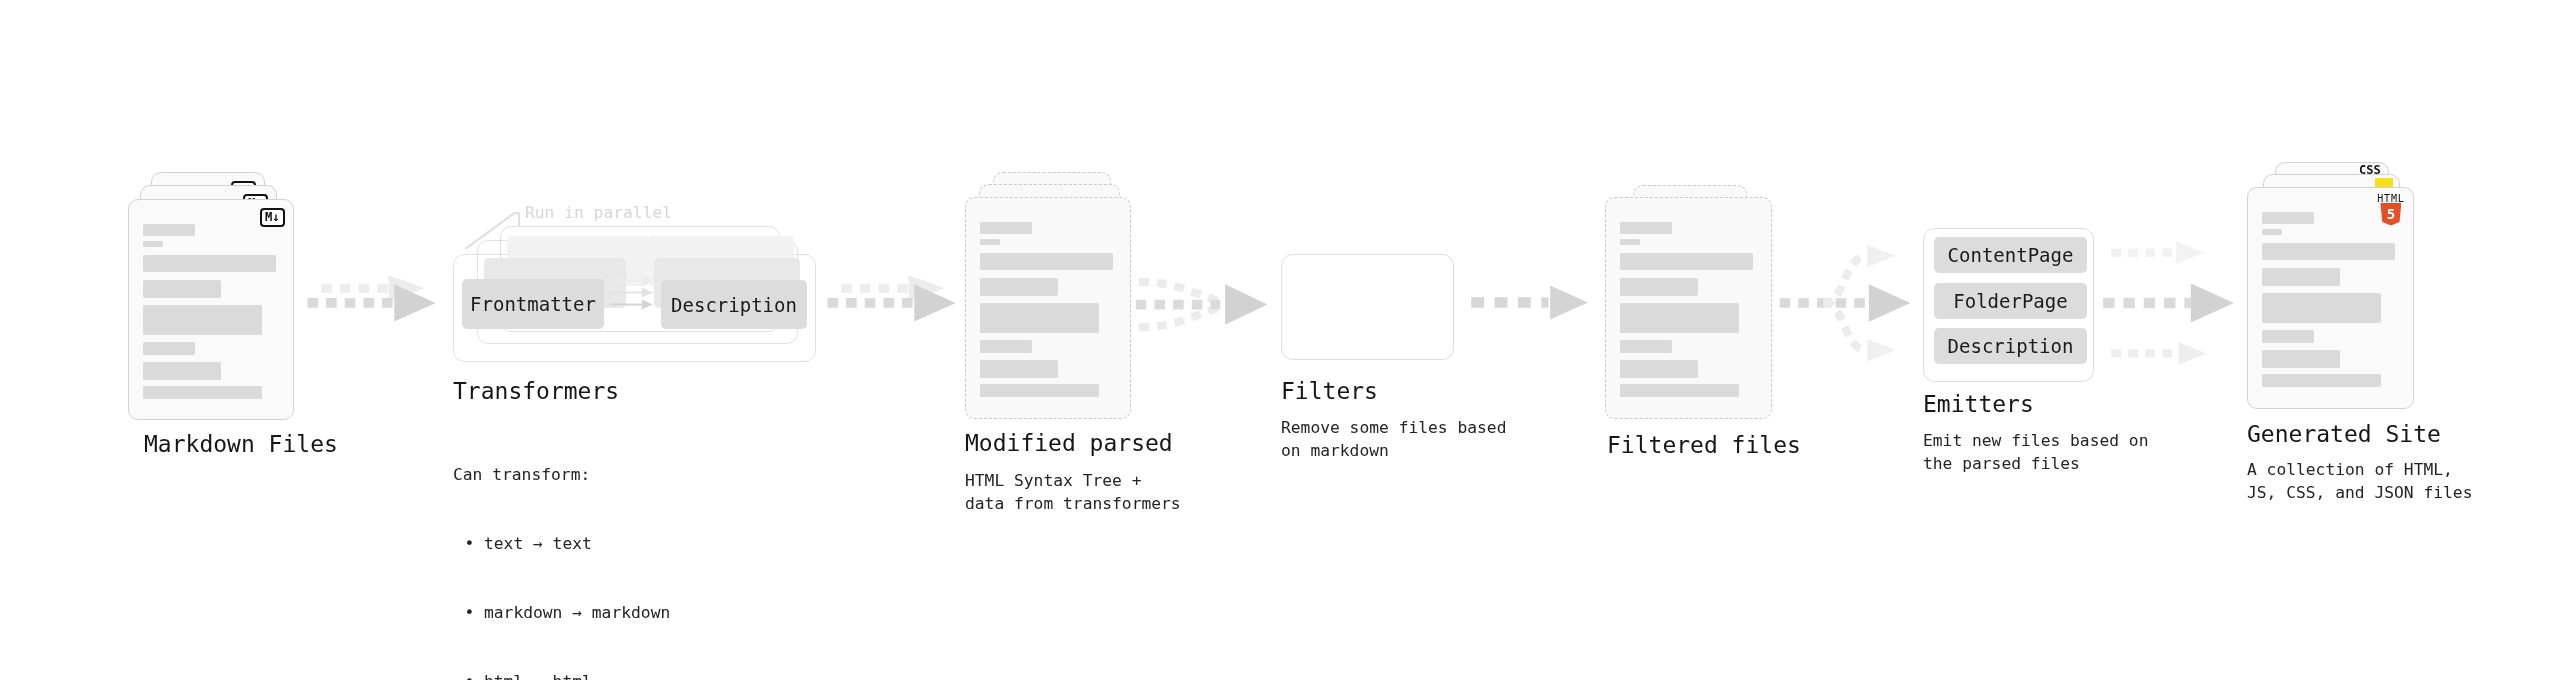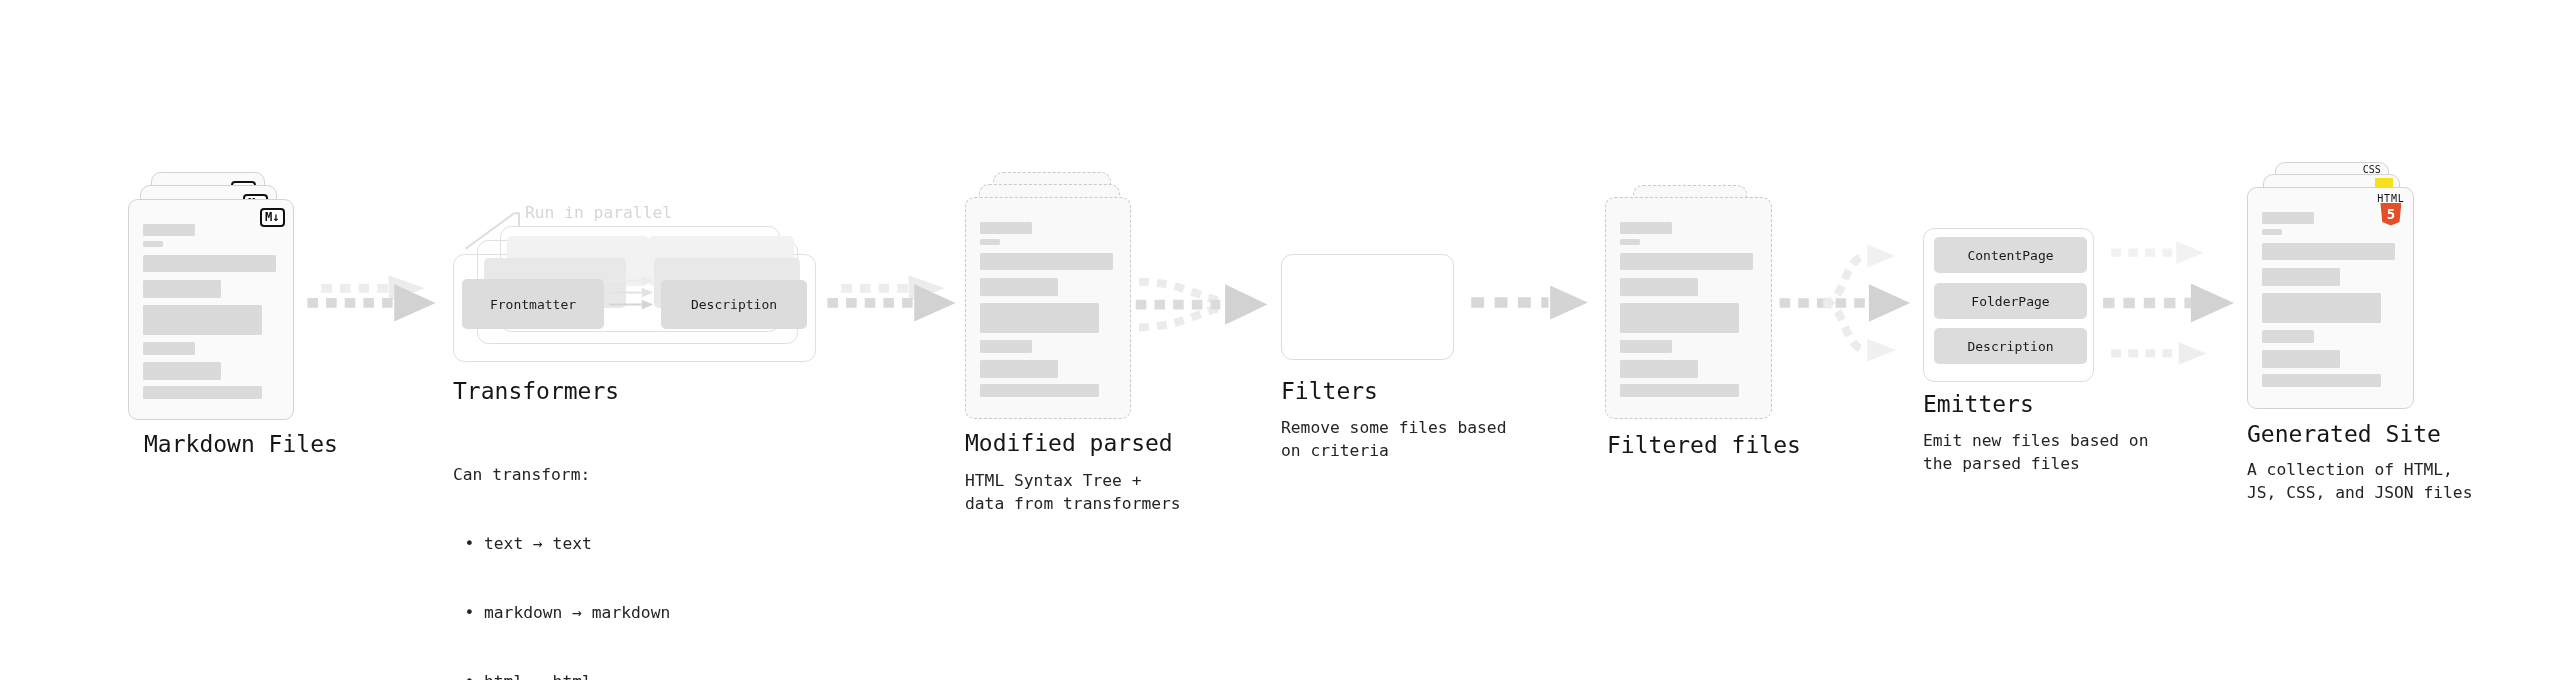--- a/index.html
+++ b/index.html
@@ -15,33 +15,33 @@
   .b2{top:41px;width:19.5px;height:5.7px;}
   .b3{top:55px;width:133px;height:17px;}
   .b4{top:80px;width:78px;height:18px;}
   .b5{top:105px;width:119px;height:30px;}
   .b6{top:142px;width:52px;height:13px;}
   .b7{top:162px;width:78px;height:18px;}
   .b8{top:186px;width:119px;height:13px;}
   
   .md-badge{position:absolute;top:8.1px;right:8.1px;border:2.4px solid #101010;border-radius:4.1px;
     background:#fff;font-size:12.2px;font-weight:bold;line-height:14.6px;padding:0 3.3px;color:#101010;}
-  .css-badge{position:absolute;top:4.1px;right:6.5px;font-size:10px;font-weight:normal;color:#101010;
+  .css-badge{position:absolute;top:4.1px;right:6.5px;font-size:12px;font-weight:bold;color:#101010;
     border-bottom:2.4px solid #2a62f0;padding:0 0.8px 0.8px 0.8px;line-height:6.5px;}
   .js-badge{position:absolute;top:3.3px;right:6.5px;width:18px;height:10.6px;background:#f7df1e;}
   .html5{position:absolute;top:6.5px;right:8.1px;width:28px;text-align:center;}
   .html5 .word{font-size:10px;font-weight:normal;letter-spacing:0.8px;color:#101010;line-height:7.3px;}
   .html5 .shield{width:21px;height:23px;margin:0.8px auto 0;background:#e34f26;
     clip-path:polygon(0 0,100% 0,91% 84%,50% 100%,9% 84%);
     color:#fff;font-size:14px;font-weight:bold;line-height:22px;text-align:center;}
   
   .obox{position:absolute;border:1.6px solid #e0e0e0;border-radius:11.4px;box-sizing:border-box;background:transparent;}
   .obox.filled{background:#ffffff;border-color:#dcdcdc;}
   .pill{position:absolute;background:#dcdcdc;border-radius:5px;display:flex;align-items:center;
-    justify-content:center;font-size:13px;color:#1b1b1b;white-space:pre;}
+    justify-content:center;font-size:19px;color:#1b1b1b;white-space:pre;}
   .pill.g1{background:#e8e8e8;}
   .pill.g2{background:#f2f2f2;}
   
   .title{position:absolute;font-size:23px;color:#161616;white-space:pre;}
   .desc{position:absolute;font-size:16.3px;line-height:23px;color:#242424;white-space:pre;}
   .desc .indent{padding-left:11.4px;}
   .callout-text{position:absolute;font-size:16.3px;color:#d6d6d6;white-space:pre;}
   .anchor{position:absolute;}
 </style>
 </head>
@@ -153,21 +153,21 @@
       <path d="M 6 12 C 55 12 78 30 110 37" stroke="#ebebeb" stroke-width="10" stroke-dasharray="12 10" fill="none"></path>
       <path d="M 6 68 C 55 68 78 50 110 43" stroke="#ebebeb" stroke-width="10" stroke-dasharray="12 10" fill="none"></path>
       <line x1="2" y1="40" x2="106" y2="40" stroke="#dbdbdb" stroke-width="12" stroke-dasharray="13 10"></line>
       <polygon points="112,15 164,40 112,65" fill="#d2d2d2"></polygon>
     </svg>
   </div>
 
   <div class="obox filled" style="left:1281px;top:254px;width:173px;height:106px"></div>
   <div class="title" style="left:1281px;top:378px">Filters</div>
   <div class="desc" style="left:1281px;top:416px">Remove some files based
-on criteria</div>
+on markdown</div>
 
   <div class="anchor" style="left:1469px;top:284px">
     <svg width="122" height="37" viewBox="0 0 150 46">
       <line x1="2" y1="23" x2="98" y2="23" stroke="#d7d7d7" stroke-width="13" stroke-dasharray="16 13"></line>
       <polygon points="100,2 147,23 100,44" fill="#d4d4d4"></polygon>
     </svg>
   </div>
 
   <div class="doc dashed" style="left:1633px;top:185px;width:114px;height:73px"></div>
   <div class="doc dashed" style="left:1605px;top:197px;width:167px;height:222px">

